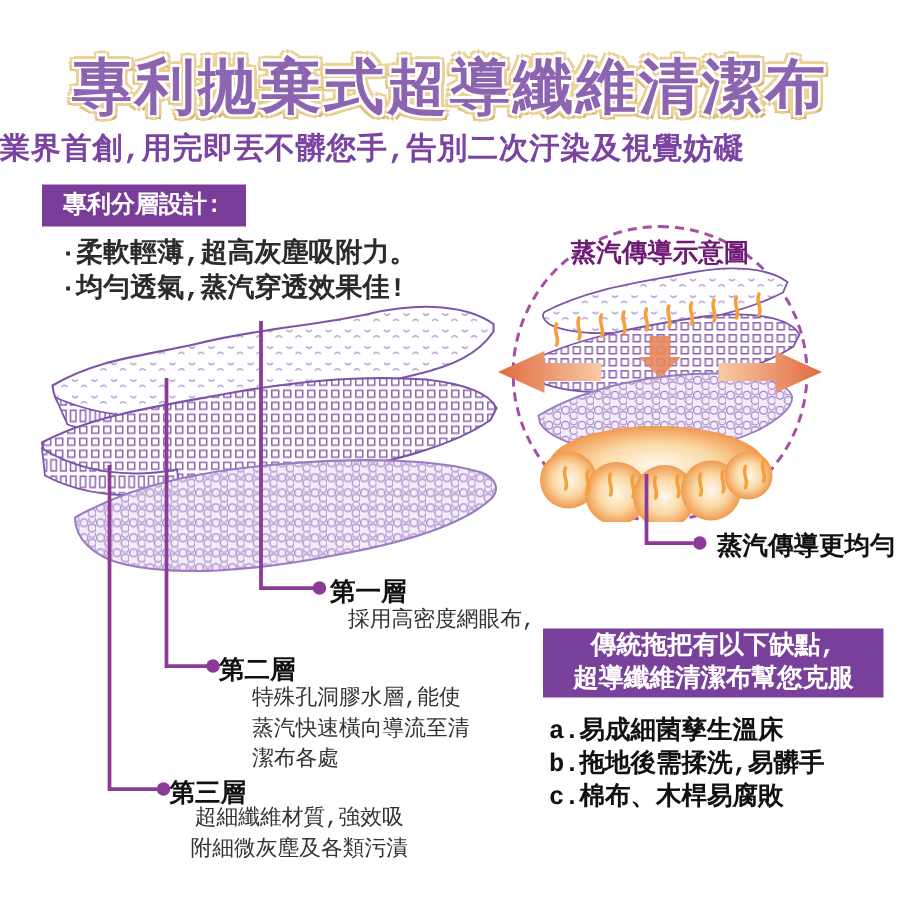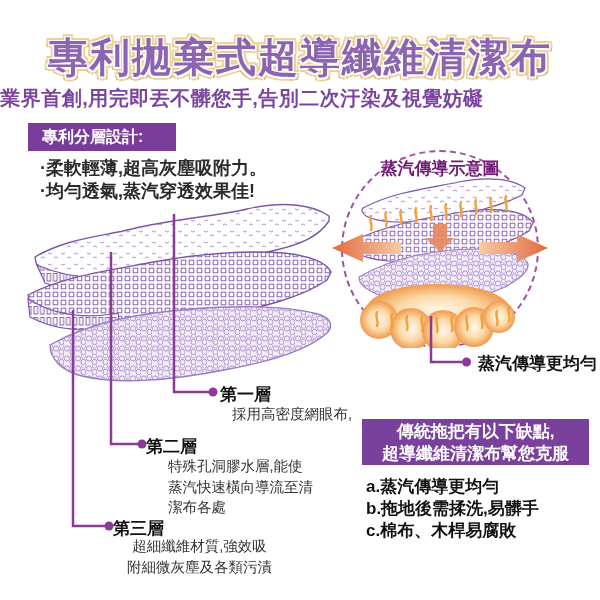--- a/index.html
+++ b/index.html
@@ -1,26 +1,26 @@
 <!DOCTYPE html>
 <html><head>
 <meta charset="utf-8">
 <style>
   html,body{margin:0;padding:0;background:#fff;}
   .stage{position:relative;width:600px;height:600px;background:#fff;overflow:hidden;
-         font-family:Liberation Sans, sans-serif;}
+         font-family:Liberation Mono, monospace;}
   .abs{position:absolute;}
   .title{top:30px;left:0;width:600px;text-align:center;font-size:40px;font-weight:bold;
          color:#8c64b0;letter-spacing:2px;white-space:nowrap;
          text-shadow:-1.5px -1.5px 0 #fff,1.5px -1.5px 0 #fff,-1.5px 1.5px 0 #fff,1.5px 1.5px 0 #fff,
                      -3.5px 0 0 #ecd197,3.5px 0 0 #ecd197,0 -3.5px 0 #ecd197,0 3.5px 0 #ecd197,
                      -3px -3px 0 #ecd197,3px -3px 0 #ecd197,-3px 3px 0 #e2bd77,3px 3px 0 #d9b46a;}
   .subtitle{top:85px;left:0;width:484px;text-align:center;font-size:20px;font-weight:bold;
             color:#7b44a0;letter-spacing:0.5px;white-space:nowrap;}
-  .ribbon{left:28px;top:123px;width:148px;height:28px;background:#7a3c99;color:#fff;
+  .ribbon{left:28px;top:123px;width:136px;height:28px;background:#7a3c99;color:#fff;
           font-size:16px;font-weight:bold;line-height:28px;padding-left:14px;box-sizing:border-box;
           white-space:nowrap;}
   .bullet{left:40px;font-size:18px;font-weight:bold;color:#2b2b2b;white-space:nowrap;}
   .b1{top:156px;} .b2{top:179px;}
   .layer-label{font-size:17px;font-weight:bold;color:#111;white-space:nowrap;}
   .desc{font-size:14.5px;line-height:20.5px;color:#333;white-space:nowrap;}
   .circle-frame{left:341px;top:150px;width:194px;height:194px;border:2px dashed #a44fa5;
                 border-radius:50%;}
   .circle-title{left:341px;top:157px;width:198px;text-align:center;font-size:17px;
                 font-weight:bold;color:#701a75;white-space:nowrap;}
@@ -171,17 +171,17 @@
   <svg class="abs" style="left:415px;top:308px;" width="170" height="62" viewBox="0 0 170 62">
     <polyline points="16,8 16,54 47,54" stroke="#8b3a96" stroke-width="2.5" fill="none"></polyline>
     <circle cx="51.5" cy="54" r="4.5" fill="#8b3a96"></circle>
   </svg>
   <div class="abs callout-label">蒸汽傳導更均勻</div>
 
   <div class="abs drawbacks-box">
     <div>傳統拖把有以下缺點,</div>
     <div>超導纖維清潔布幫您克服</div>
   </div>
-  <div class="abs drawback da">a.蒸汽傳導更均勻</div>
+  <div class="abs drawback da">a.易成細菌孳生溫床</div>
   <div class="abs drawback db">b.拖地後需揉洗,易髒手</div>
   <div class="abs drawback dc">c.棉布、木桿易腐敗</div>
 
 </div>
 
 </body></html>

